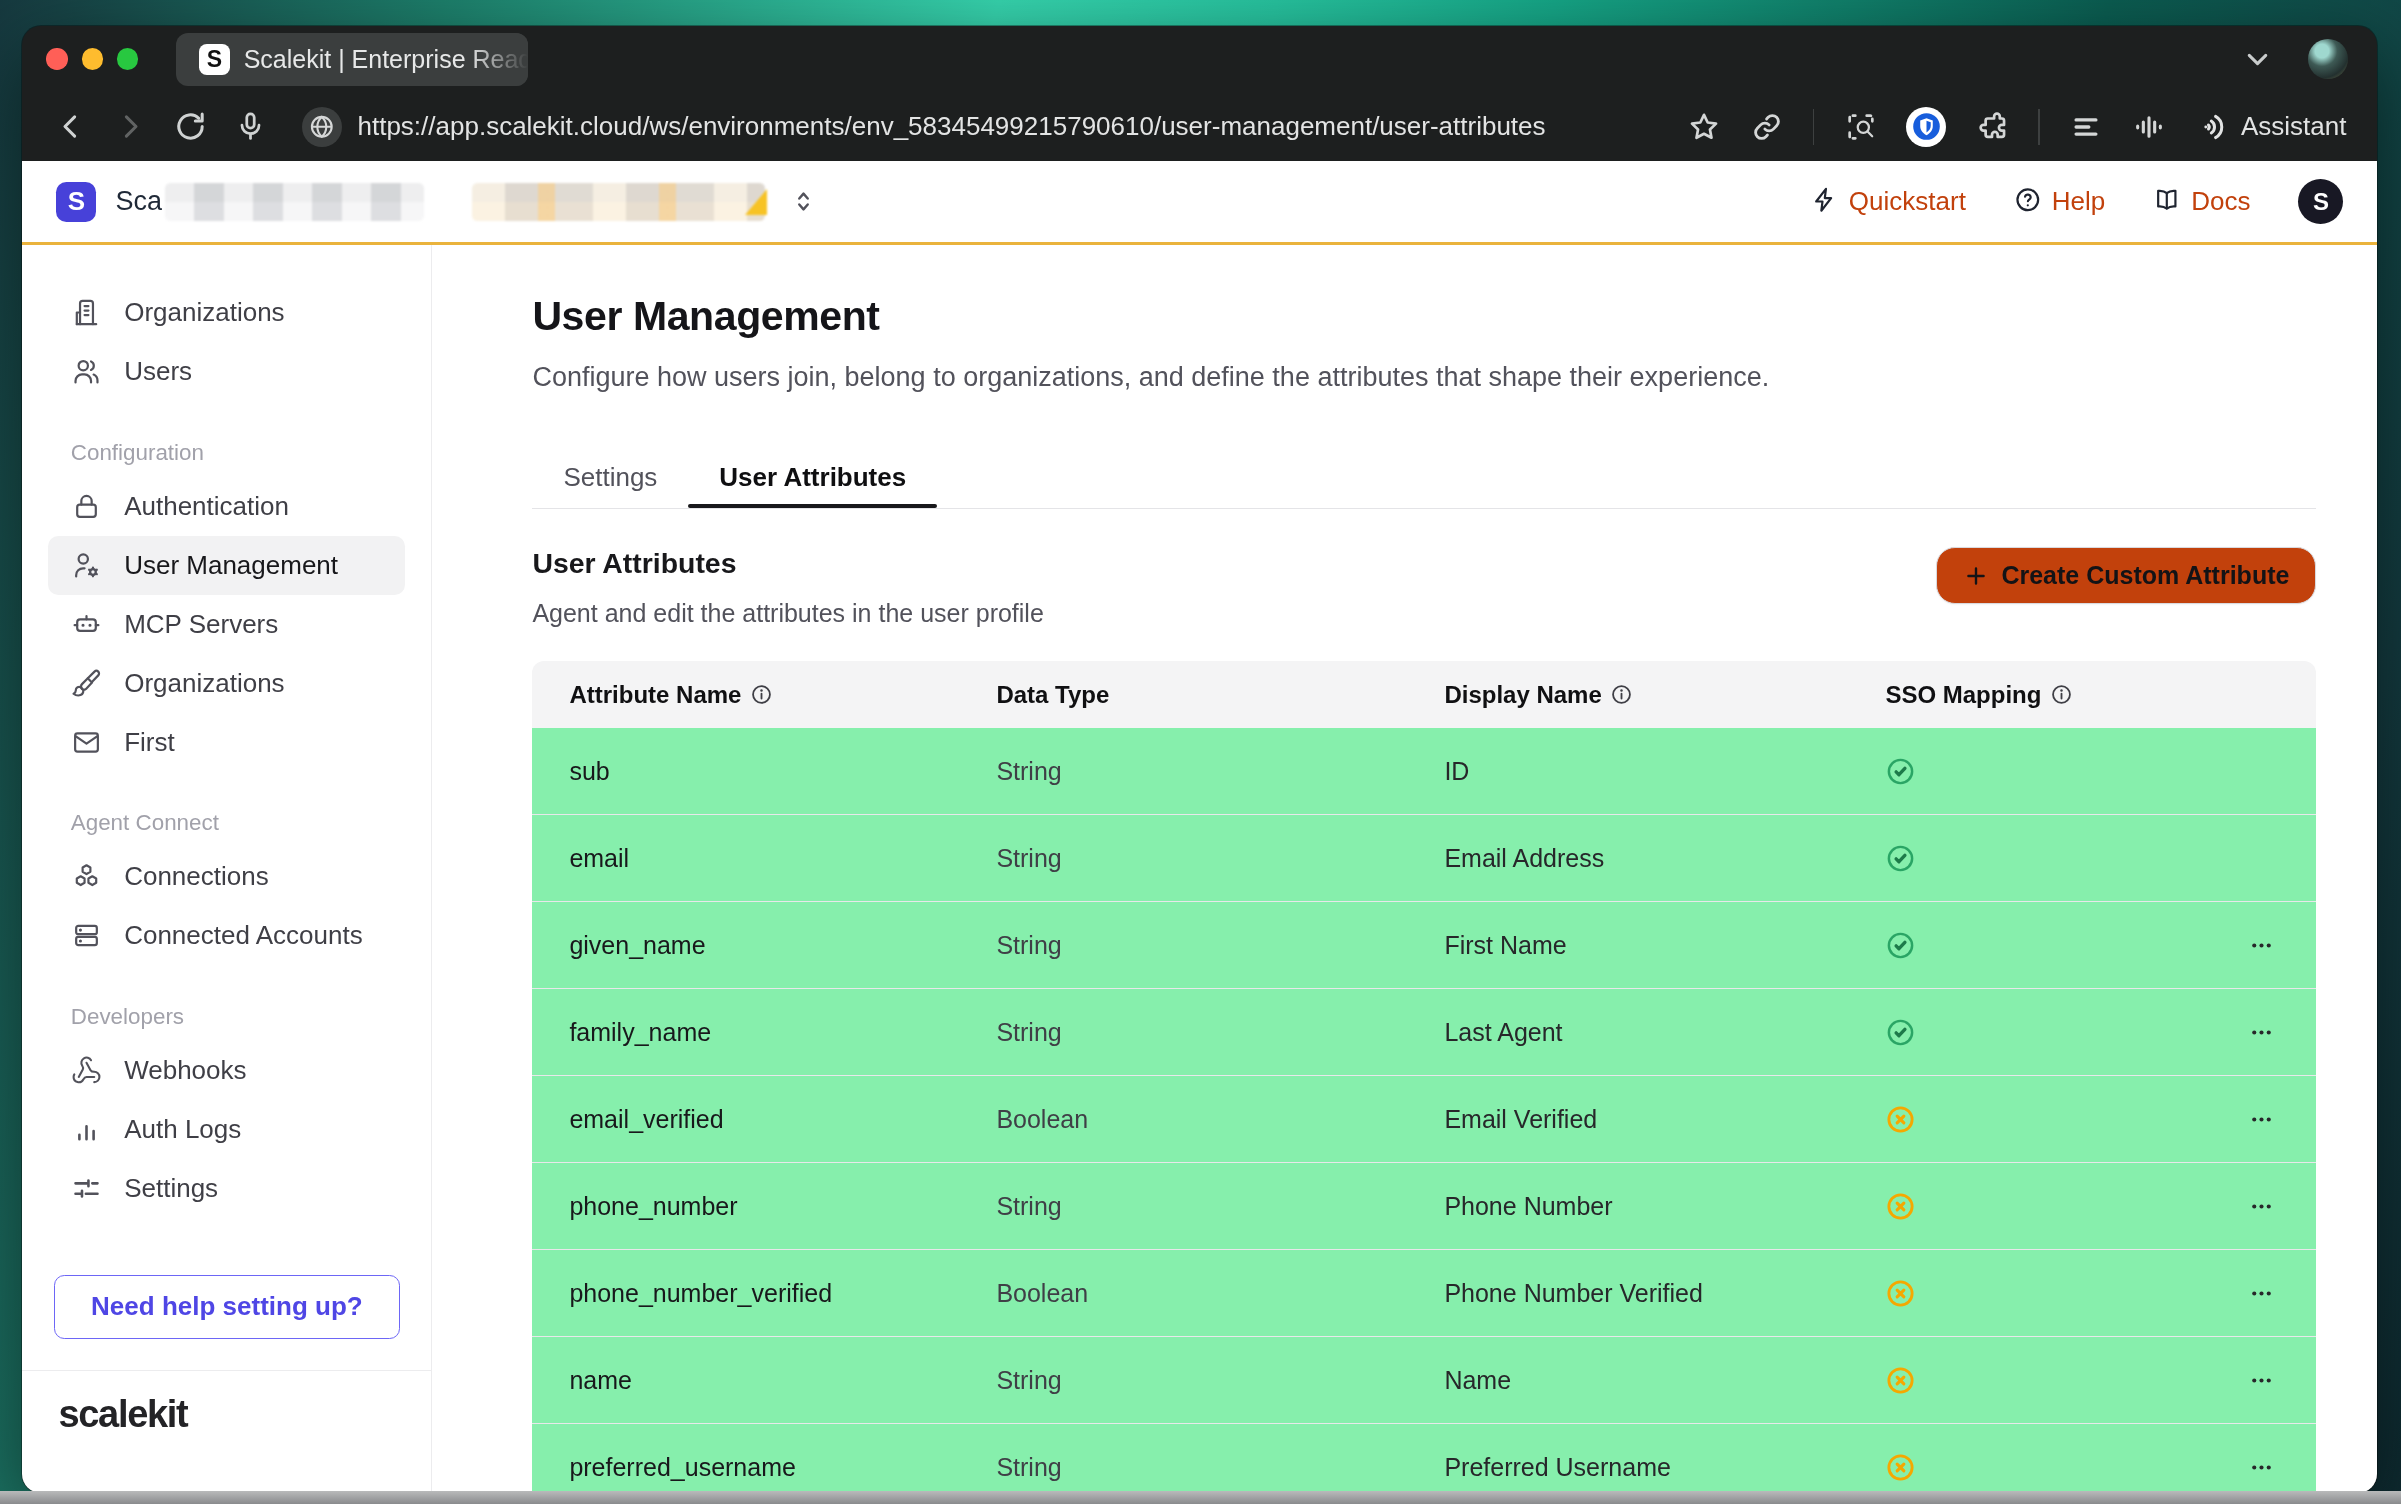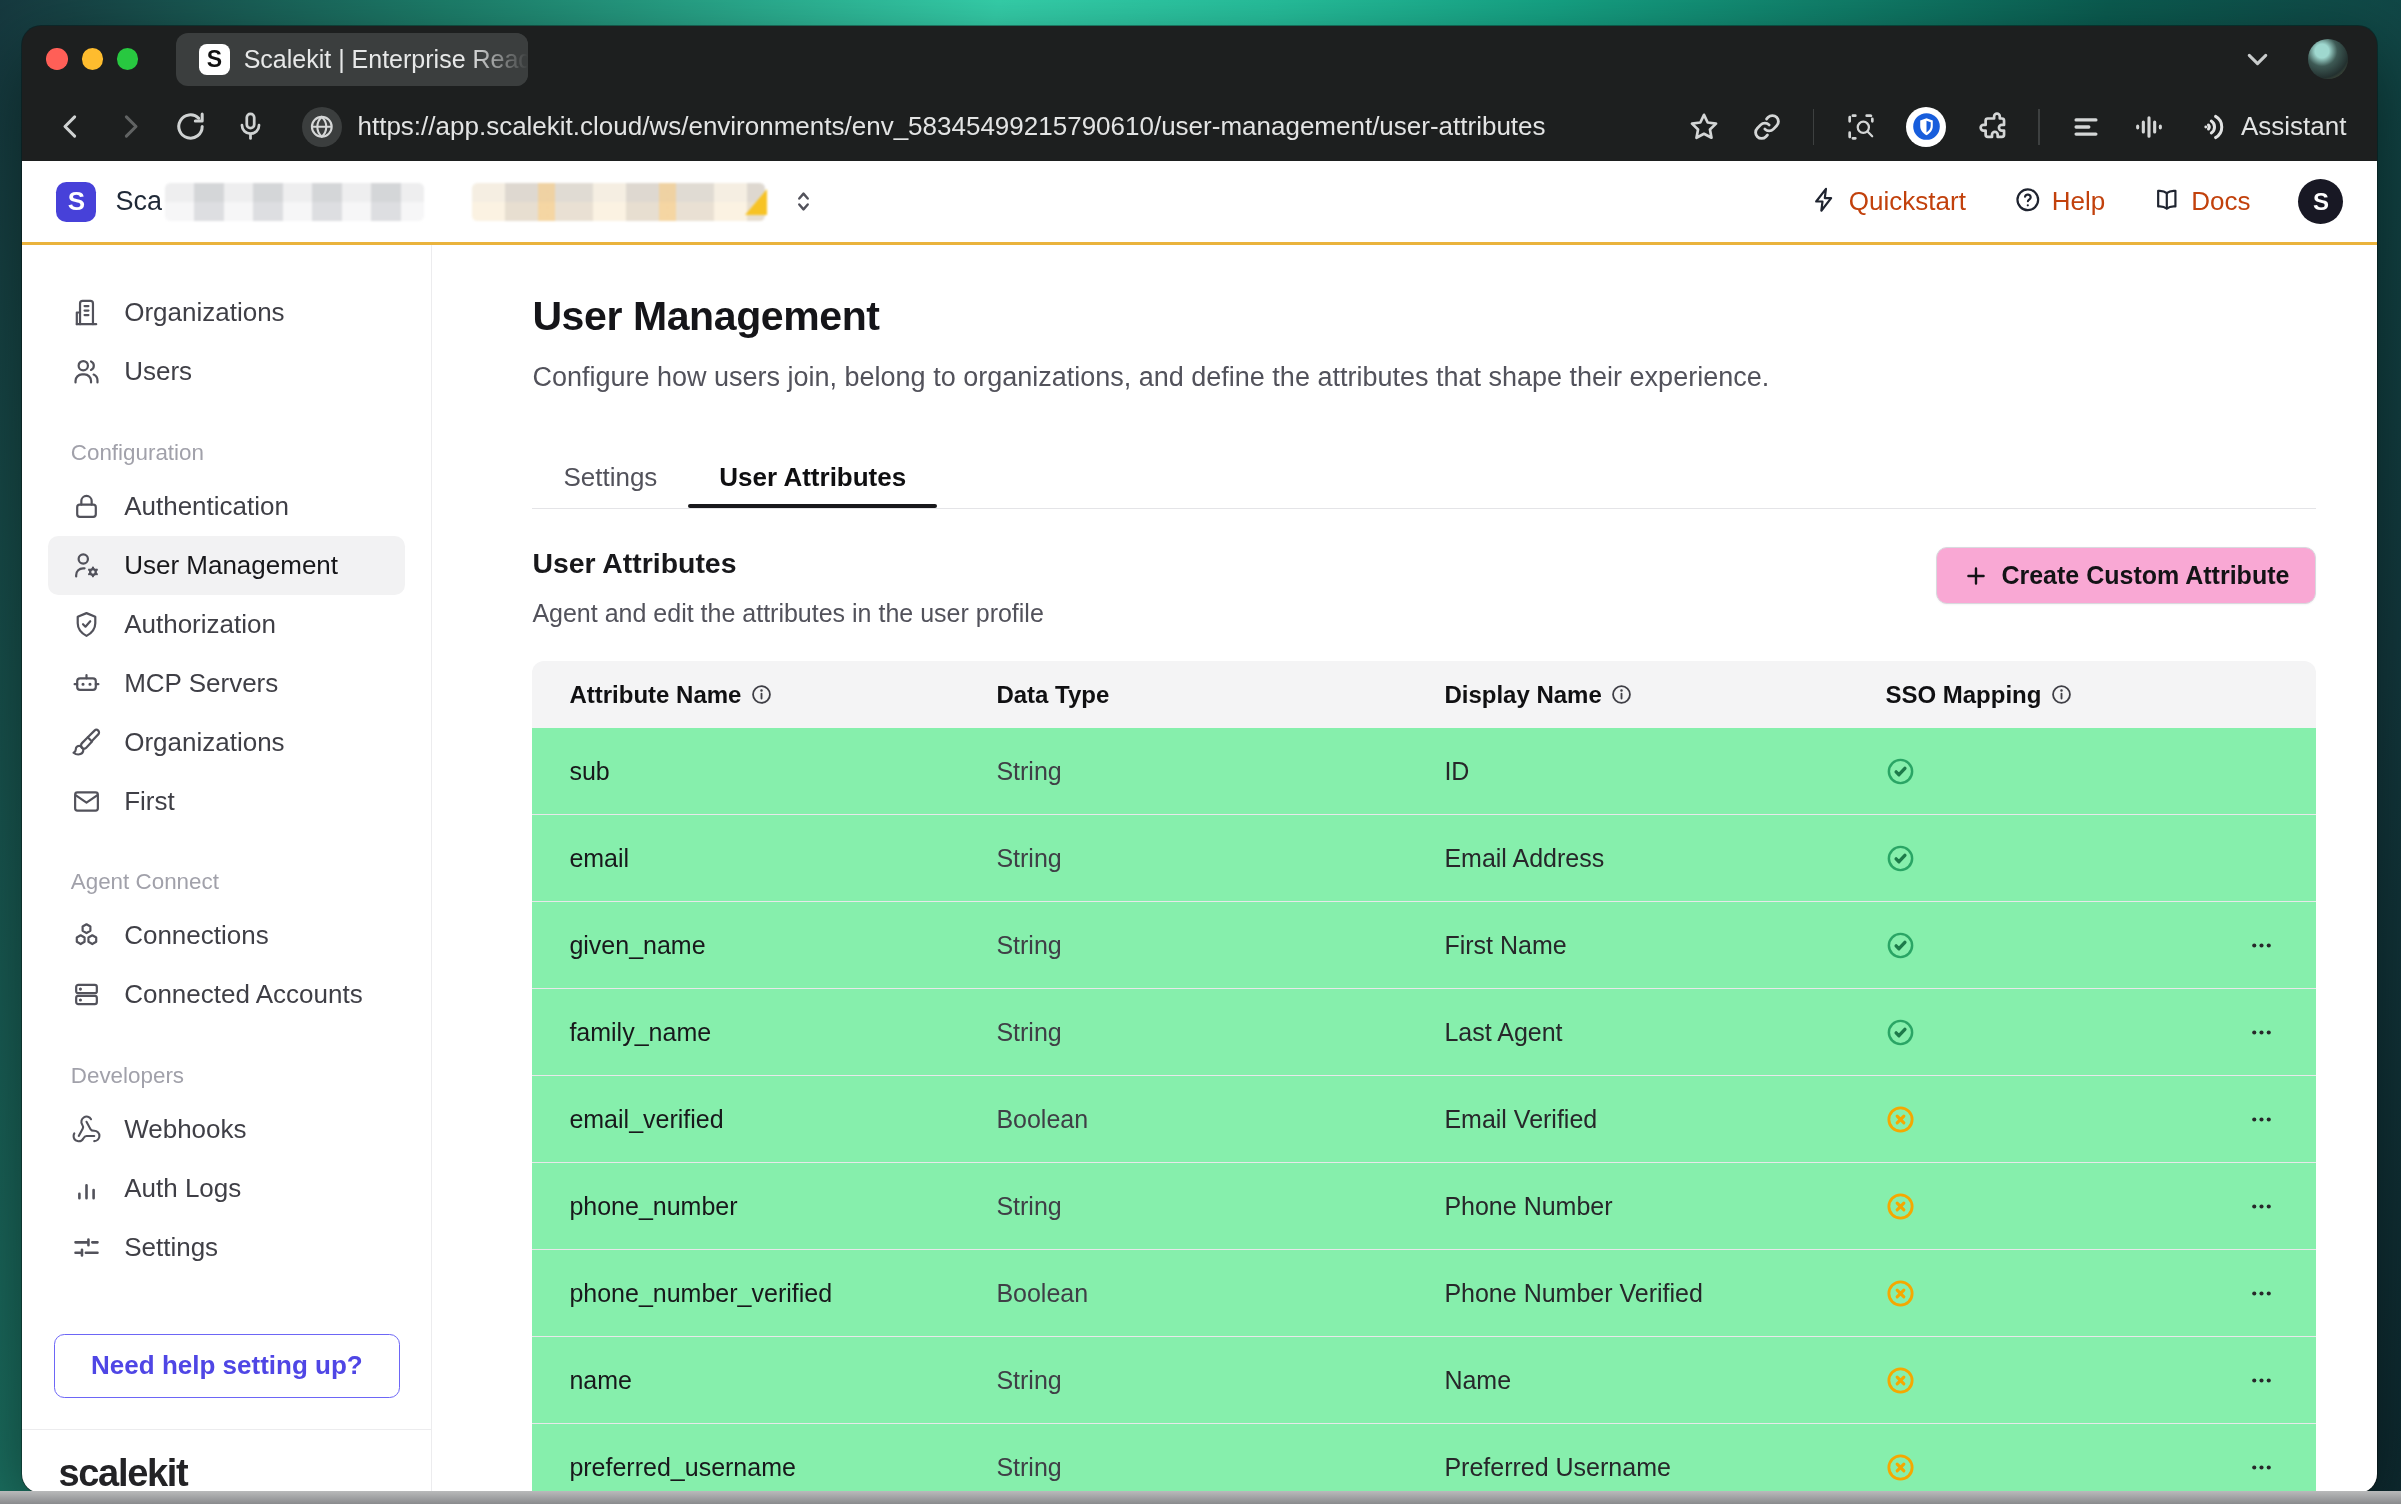--- a/index.html
+++ b/index.html
@@ -85,21 +85,21 @@
   .page-title{ font-size:41px; font-weight:700; color:#151519; letter-spacing:-0.4px;}
   .page-sub{ font-size:27px; color:#52525b; margin-top:22.4px; }
   .tabs{ display:flex; margin-top:53px; }
   .tab{ font-size:26px; color:#52525b; padding:0 31px; height:62px; display:flex; align-items:center; position:relative; cursor:pointer;}
   .tab.active{ color:#0f0f11; font-weight:700; }
   .tab.active::after{ content:""; position:absolute; left:0; right:0; bottom:0; height:4.3px; background:#18181b; border-radius:2.6px;}
   .tabs-rule{ width:1784px; height:0.9px; background:#e4e4e7; }
   .section-row{ display:flex; align-items:flex-start; margin-top:38px; width:1784px;}
   .sec-title{ font-size:28.4px; font-weight:700; color:#18181b;}
   .sec-desc{ font-size:25px; color:#52525b; margin-top:19px;}
-  .create-btn{ margin-left:auto; height:57px; border:1.7px solid #d9d9de; border-radius:11px; background:#f9a8d4;
+  .create-btn{ margin-left:auto; height:57px; border:1.7px solid #d9d9de; border-radius:19px; background:#c2410c;
     display:flex; align-items:center; gap:12px; padding:0 26px; font-size:25px; font-weight:700; color:#131316; cursor:pointer;
     box-shadow:0 0.9px 1.7px rgba(0,0,0,.04);}
   
   .table{ width:1784px; margin-top:33px; }
   .thead{ background:#f4f4f5; border-radius:12px 12px 0 0; height:67px; display:grid;
     grid-template-columns:427px 448px 441px 289px 1fr; align-items:center; padding-left:37px;
     font-size:24px; font-weight:700; color:#101012;}
   .th{ display:flex; align-items:center; gap:8.6px; }
   .th .info{ color:#3f3f46; display:flex;}
   .trow{ height:87px; display:grid; grid-template-columns:427px 448px 441px 289px 1fr; align-items:center;
@@ -312,29 +312,20 @@
                 <path d="M4 20.5v-1a5.3 5.3 0 0 1 5.3-5.3h1.2"></path>
                 <circle cx="17" cy="17" r="2.2"></circle>
                 <path d="M17 13.6v1.2M17 19.2v1.2M20 15.3l-1 .6M15 18.1l-1 .6M14 15.3l1 .6M19 18.1l1 .6"></path>
               </svg>
             </span>
             <span>User Management</span>
           </div>
           <div class="nav-item">
             <span class="ic">
               <svg width="31" height="31" viewBox="0 0 24 24" fill="none" stroke="currentColor" stroke-width="1.7" stroke-linecap="round" stroke-linejoin="round">
-                <path d="M12 3.2 18.8 6v5c0 4.3-2.8 7.6-6.8 9.8C8 18.6 5.2 15.3 5.2 11V6z"></path>
-                <path d="m9.3 11.8 1.9 1.9 3.7-4.2"></path>
-              </svg>
-            </span>
-            <span>Authorization</span>
-          </div>
-          <div class="nav-item">
-            <span class="ic">
-              <svg width="31" height="31" viewBox="0 0 24 24" fill="none" stroke="currentColor" stroke-width="1.7" stroke-linecap="round" stroke-linejoin="round">
                 <rect x="4.8" y="8" width="14.4" height="9" rx="2.2"></rect>
                 <path d="M9.3 12.6h.01M14.7 12.6h.01" stroke-width="2.4"></path>
                 <path d="M12 8V5.4M2.8 12.5h2M19.2 12.5h2"></path>
               </svg>
             </span>
             <span>MCP Servers</span>
           </div>
           <div class="nav-item">
             <span class="ic">
               <svg width="31" height="31" viewBox="0 0 24 24" fill="none" stroke="currentColor" stroke-width="1.7" stroke-linecap="round" stroke-linejoin="round">

